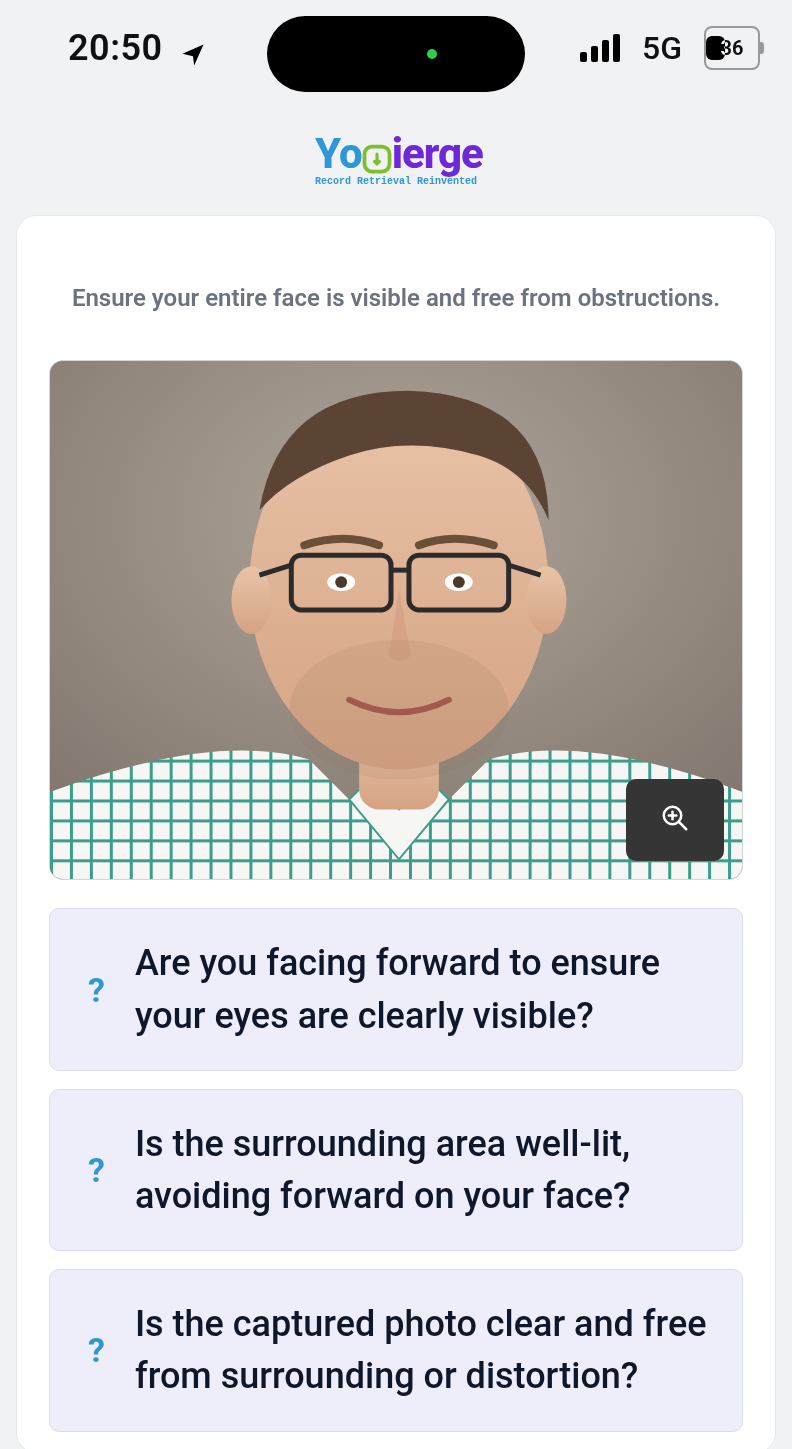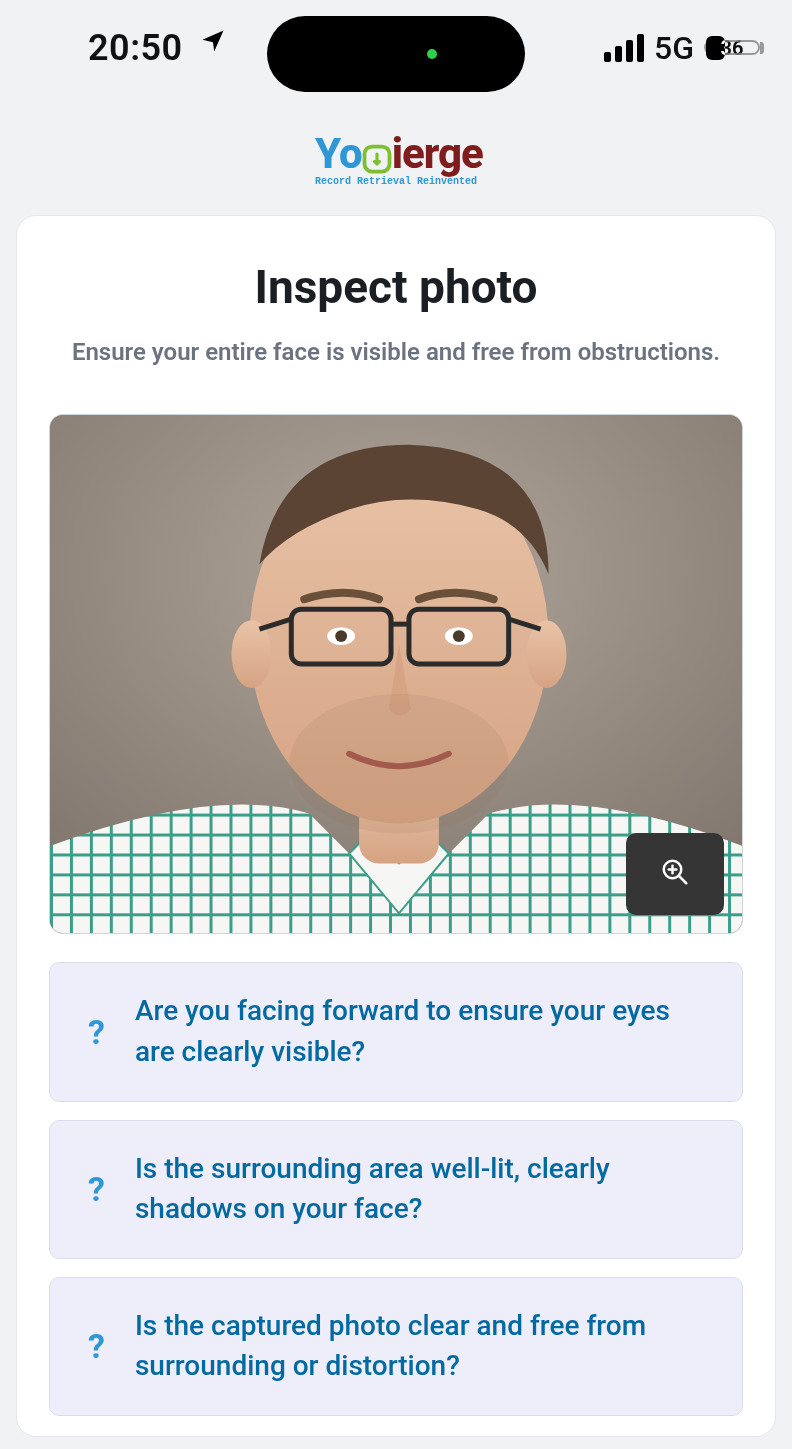--- a/index.html
+++ b/index.html
@@ -15,26 +15,25 @@
   .statusbar {
     position: relative;
     height: 95px;
     display: flex;
     align-items: center;
     justify-content: space-between;
     padding: 0 32px 0 68px;
   }
   .sb-left {
     display: flex;
-    align-items: flex-start;
+    align-items: flex-end;
     gap: 16px;
     font-size: 36px;
     font-weight: 600;
     letter-spacing: 0.5px;
-    margin-left: 20px;
   }
   .sb-left .loc-icon {
     display: inline-block;
     transform: rotate(0deg);
   }
   .sb-left .loc-icon svg { display:block; }
   .dynamic-island {
     position: absolute;
     left: 50%;
     top: 16px;
@@ -49,41 +48,41 @@
     right: 88px;
     top: 50%;
     transform: translateY(-50%);
     width: 10px; height: 10px;
     background: #2bd14a;
     border-radius: 50%;
   }
   .sb-right {
     display: flex;
     align-items: center;
-    gap: 10px;
+    gap: 22px;
   }
   .signal {
     display: flex;
     align-items: flex-end;
     gap: 4px;
     height: 28px;
   }
   .signal span {
     width: 7px;
     background: #000;
     border-radius: 2px;
   }
   .signal span:nth-child(1){height:10px;}
   .signal span:nth-child(2){height:16px;}
   .signal span:nth-child(3){height:22px;}
   .signal span:nth-child(4){height:28px;}
   .net-label { font-size: 32px; font-weight: 500; }
   .battery {
     position: relative;
-    width: 56px; height: 15px;
+    width: 56px; height: 44px;
     border: 2px solid #999;
     border-radius: 8px;
     display:flex; align-items:center; justify-content:flex-start;
   }
   .battery::after{
     content:"";
     position:absolute;
     right:-6px; top:50%;
     transform:translateY(-50%);
     width:4px; height:12px;
@@ -124,21 +123,21 @@
   }
   .logo .yo{ color:#2f97d6;margin-left:6px; }
   .logo .c-wrap{
     display:inline-block;
     position:relative;
     color:#7dbf2e;
     width: 30px;
     text-align:center;
   }
   .logo .c-wrap svg{ display:inline-block; vertical-align:-6px;}
-  .logo .ierge{ color:#7f1d1d; }
+  .logo .ierge{ color:#6d28d9; }
   .logo .tag{
     display:block;
     text-align:center;
     font-size:10px;
     font-weight:600;
     color:#2f97d6;
     letter-spacing:0;
     margin-top:2px;
     font-family:Liberation Mono, monospace;
   }
@@ -201,23 +200,23 @@
     border-radius:10px;
     padding: 28px 26px 28px 38px;
   }
   .qmark{
     font-size:34px;
     font-weight:700;
     color:#2f97d6;
     flex:0 0 auto;
   }
   .qtext{
-    font-size:28px;
+    font-size:36px;
     font-weight:500;
-    color:#0369a1;
+    color:#0f172a;
     line-height:1.45;
   }
 </style>
 </head>
 <body>
 
 <div class="statusbar">
   <div class="sb-left">
     <span>20:50</span>
     <span class="loc-icon">
@@ -250,21 +249,20 @@
       <span class="yo">Yo</span><span class="c-wrap"><svg width="30" height="30" viewBox="0 0 24 24">
             <rect x="2" y="2" width="20" height="20" rx="6" fill="none" stroke="#7dbf2e" stroke-width="3"></rect>
             <path d="M12 8 L12 16 M14 14 L12 16 L10 14" fill="none" stroke="#7dbf2e" stroke-width="2.5" stroke-linecap="round" stroke-linejoin="round"></path>
           </svg></span><span class="ierge">ierge</span>
     </span>
     <span class="tag">Record Retrieval Reinvented</span>
   </div>
 </div>
 
 <div class="card">
-  <h1 class="title">Inspect photo</h1>
   <p class="subtitle">Ensure your entire face is visible and free from obstructions.</p>
 
   <div class="photo-wrap">
     <svg class="photo-svg" viewBox="0 0 694 520" preserveAspectRatio="xMidYMid slice">
       <defs>
         <radialGradient id="bg" cx="50%" cy="30%" r="80%">
           <stop offset="0%" stop-color="#b0a59a"></stop>
           <stop offset="100%" stop-color="#7d736a"></stop>
         </radialGradient>
         <linearGradient id="skin" x1="0" y1="0" x2="0" y2="1">
@@ -327,21 +325,21 @@
     </div>
   </div>
 
   <div class="qlist">
     <div class="qitem">
       <span class="qmark">?</span>
       <span class="qtext">Are you facing forward to ensure your eyes are clearly visible?</span>
     </div>
     <div class="qitem">
       <span class="qmark">?</span>
-      <span class="qtext">Is the surrounding area well-lit, clearly shadows on your face?</span>
+      <span class="qtext">Is the surrounding area well-lit, avoiding forward on your face?</span>
     </div>
     <div class="qitem">
       <span class="qmark">?</span>
       <span class="qtext">Is the captured photo clear and free from surrounding or distortion?</span>
     </div>
   </div>
 
 </div>
 
 </body></html>

